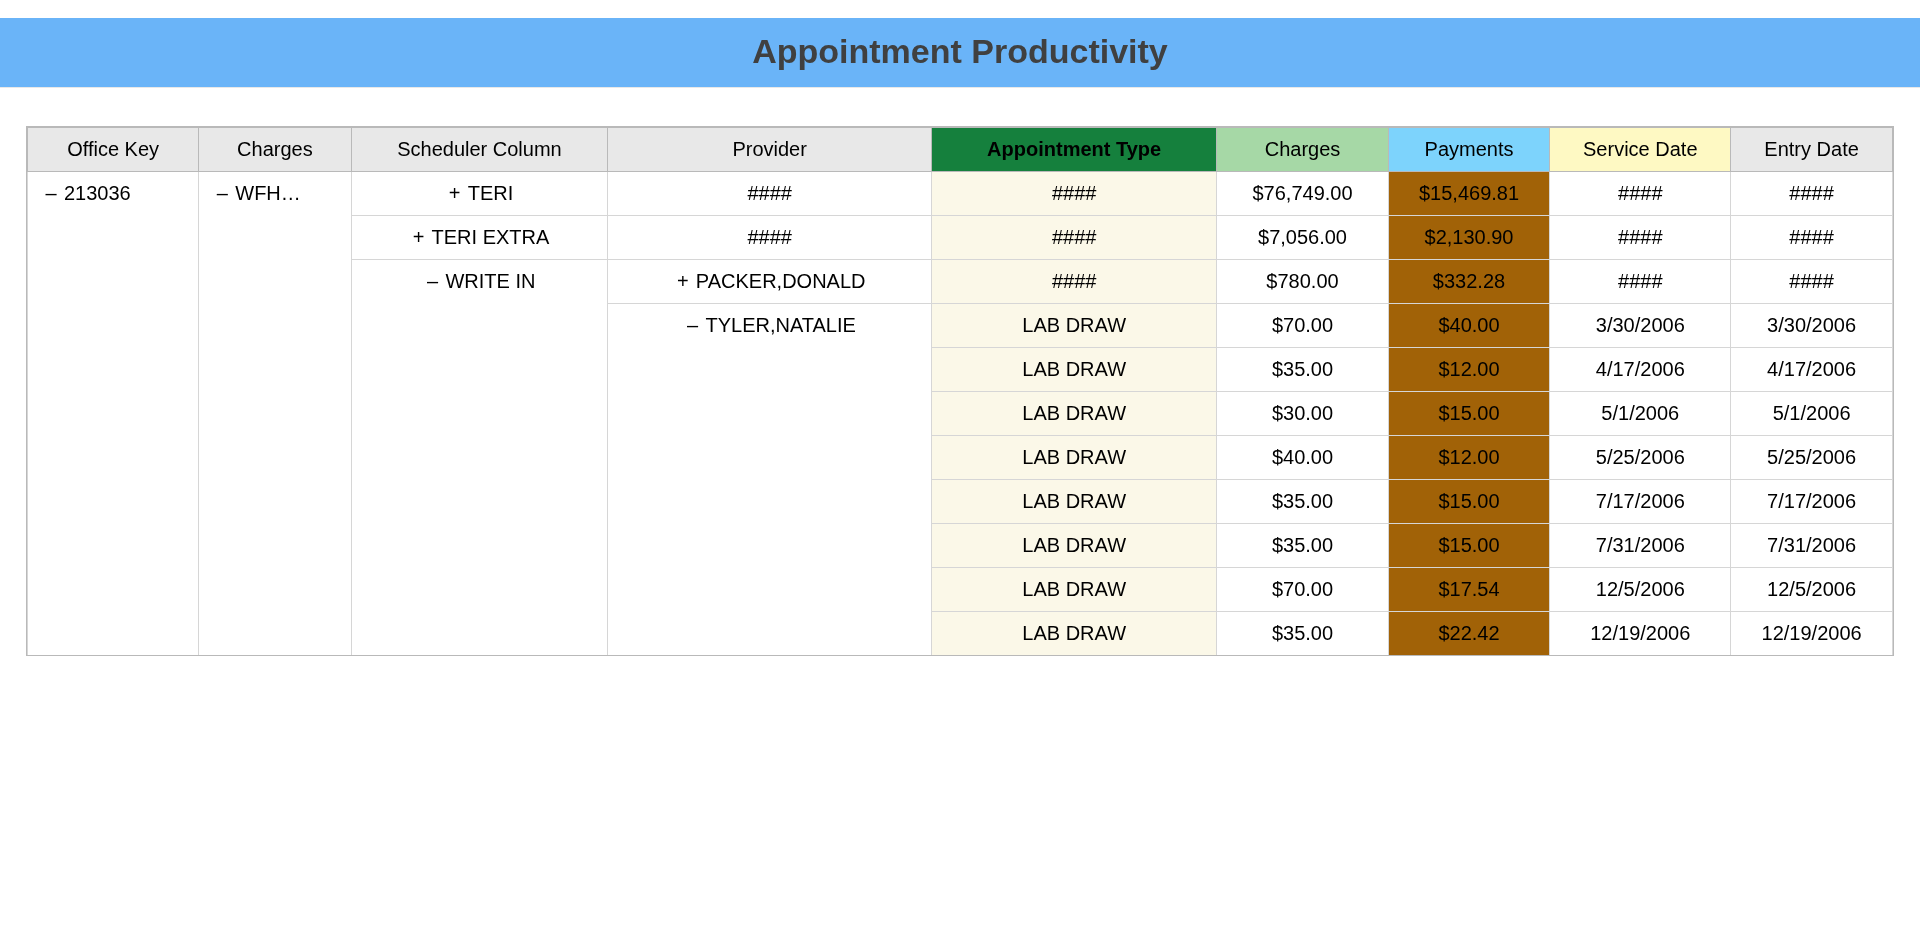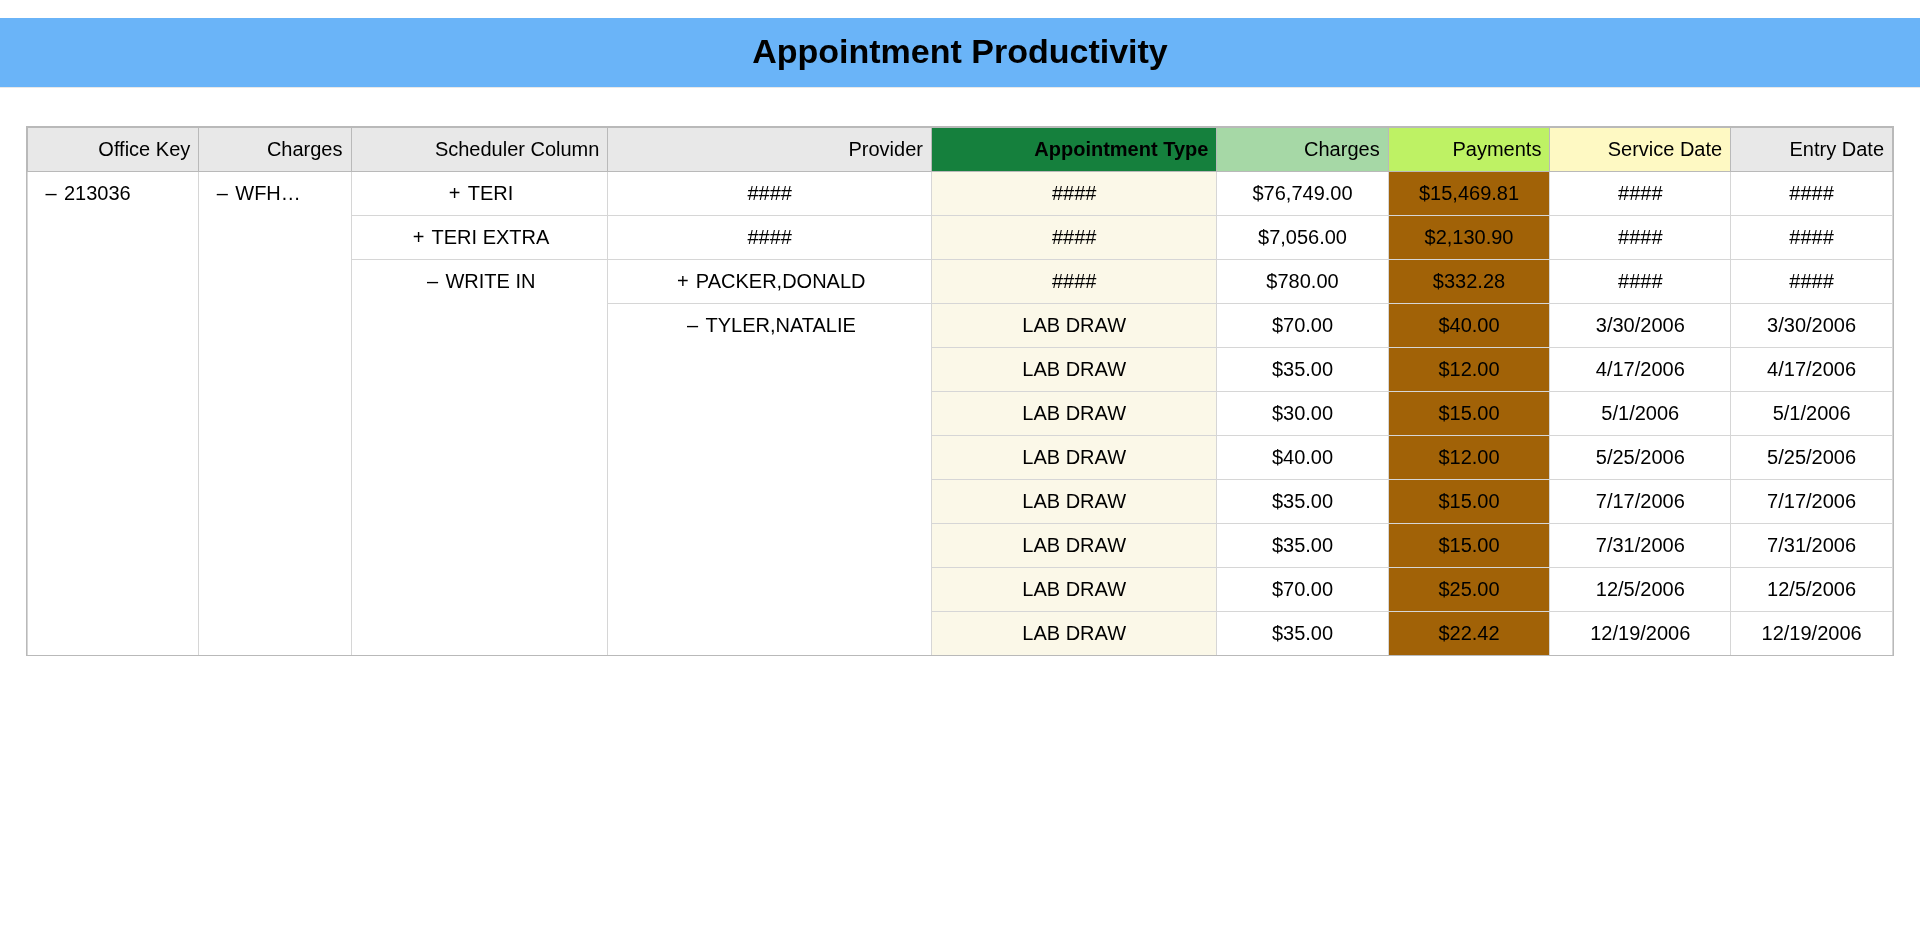--- a/index.html
+++ b/index.html
@@ -1,48 +1,48 @@
 <!DOCTYPE html>
 <html><head>
 <meta charset="utf-8">
 <style>
   * { box-sizing: border-box; margin: 0; padding: 0; }
   html, body { width: 100%; height: 100%; font-family: -apple-system, "Helvetica Neue", Arial, sans-serif; background: #fff; }
   .banner {
     width: 100%;
     background: #6ab4f8;
-    color: #000000;
+    color: #404040;
     text-align: center;
     font-size: 34px;
     font-weight: 600;
     padding: 14px 0 16px 0;
     margin-top: 18px;
     border-bottom: 1px solid #e8e8e8;
   }
   .table-wrap {
     margin: 38px 26px 0 26px;
     border: 1px solid #b9b9b9;
     overflow: hidden;
     height: 530px;
   }
   table { border-collapse: collapse; width: 100%; table-layout: fixed; }
   th {
     background: #e8e8e8;
     font-weight: 400;
     font-size: 20px;
     padding: 10px 8px;
     border: 1px solid #b9b9b9;
-    text-align: right;
+    text-align: center;
     white-space: nowrap;
     overflow: hidden;
     text-overflow: ellipsis;
   }
   th.appt-type { background: #15803d; font-weight: bold; }
   th.charges   { background: #a6d8a6; }
-  th.payments  { background: #bef264; }
+  th.payments  { background: #7dd3fc; }
   th.svc-date  { background: #fef9c3; }
   td {
     border: 1px solid #d6d6d6;
     font-size: 20px;
     padding: 10px 14px;
     text-align: center;
     white-space: nowrap;
     overflow: hidden;
     text-overflow: ellipsis;
     vertical-align: top;
@@ -165,21 +165,21 @@
         <tr>
           <td class="appt-col">LAB DRAW</td>
           <td class="right">$35.00</td>
           <td class="right pay-col">$15.00</td>
           <td class="right">7/31/2006</td>
           <td class="right">7/31/2006</td>
         </tr>
         <tr>
           <td class="appt-col">LAB DRAW</td>
           <td class="right">$70.00</td>
-          <td class="right pay-col">$25.00</td>
+          <td class="right pay-col">$17.54</td>
           <td class="right">12/5/2006</td>
           <td class="right">12/5/2006</td>
         </tr>
         <tr>
           <td class="appt-col">LAB DRAW</td>
           <td class="right">$35.00</td>
           <td class="right pay-col">$22.42</td>
           <td class="right">12/19/2006</td>
           <td class="right">12/19/2006</td>
         </tr>

